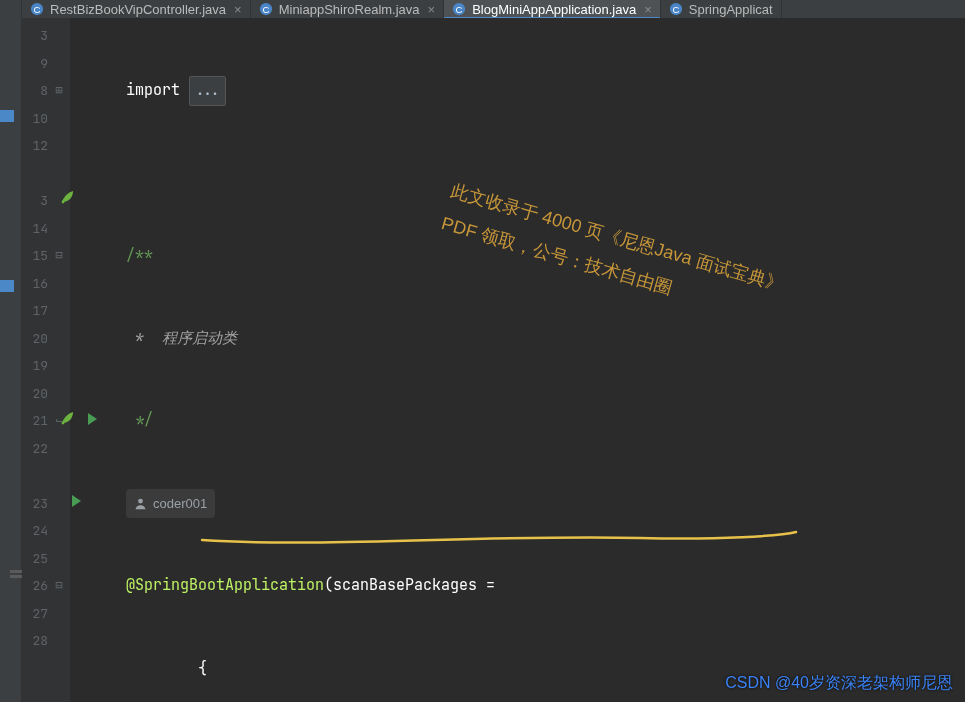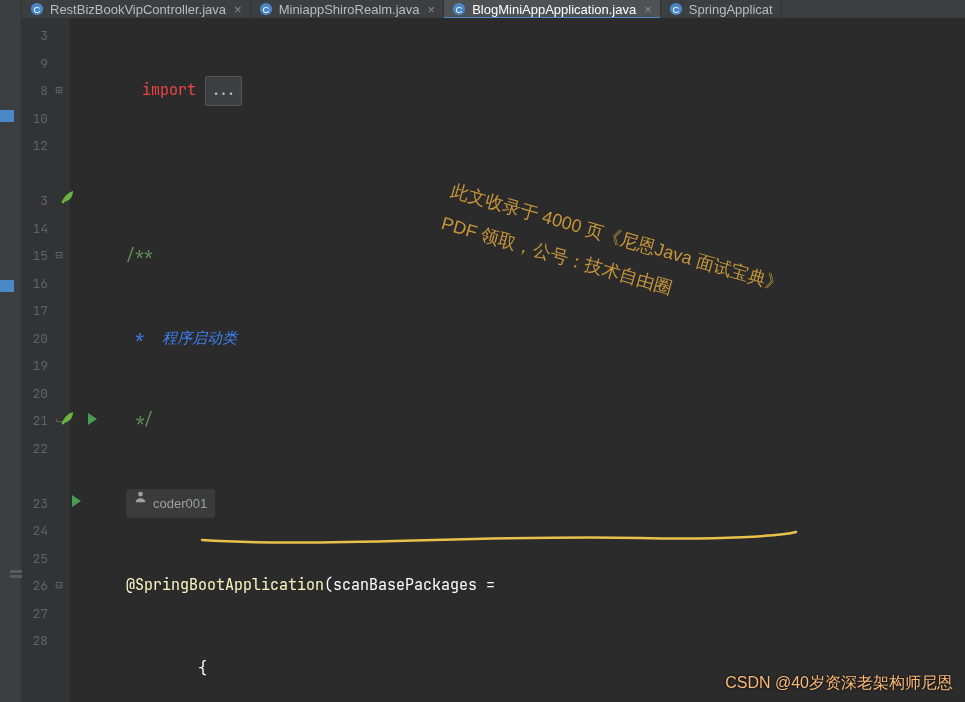--- a/index.html
+++ b/index.html
@@ -43,44 +43,44 @@
   min-width:48px; position:relative; user-select:none;
 }
 .gutter .ln { height:27.5px; position:relative;}
 .gutter-icons { position:absolute; left:48px; top:4px; width:46px;}
 .gicon { position:absolute; width:16px; height:16px; }
 .code {
   padding:4px 0 4px 56px; line-height:27.5px; white-space:pre; position:relative;
 }
 .row { height:27.5px; display:flex; align-items:center;}
 .fold { position:absolute; left:-18px; color:#606366; width:14px; text-align:center; font-size:12px;}
-.c-kw { color:#ef4444;margin-left:16px;}
+.c-kw { color:#ffffff;}
 .c-text { color:#ffffff;}
-.c-ann { color:#fef9c3;}
-.c-comment { color:#3b82f6; font-style:italic;}
+.c-ann { color:#bef264;}
+.c-comment { color:#a3a3a3; font-style:italic;}
 .c-doc { color:#629755;}
 
-.author-tag { display:inline-flex; align-items:flex-start; gap:6px; padding:1px 8px; background:rgba(90,90,90,0.35); border-radius:4px; color:#9aa0a6; font-family:sans-serif; font-size:13px;}
+.author-tag { display:inline-flex; align-items:center; gap:6px; padding:1px 8px; background:rgba(90,90,90,0.35); border-radius:4px; color:#9aa0a6; font-family:sans-serif; font-size:13px;}
 .author-tag .aicon{ width:13px; height:13px; }
 
 .run-tri { color:#499c54; font-size:14px;}
 .leaf { color:#6a8759; font-size:14px;}
 
 .underline-stroke{
   position:absolute; left:200px; top:528px; width:600px; height:30px; pointer-events:none;
 }
 .watermark {
   position:absolute; left:440px; top:220px;
   color:#d8a23a; font-family:sans-serif; font-size:18px;
   transform:rotate(16deg); line-height:34px; pointer-events:none;
   font-weight:500; opacity:0.9;
 }
 .csdn-mark {
   position:absolute; right:12px; bottom:8px;
-  color:#fdba74; font-family:sans-serif; font-size:16px;
+  color:#3b82f6; font-family:sans-serif; font-size:16px;
   text-shadow:0 0 3px #000;
 }
 
 svg { display:block;}
 </style>
 </head>
 <body>
 
 <div class="tool-column">
   <div class="side-marker"></div>

